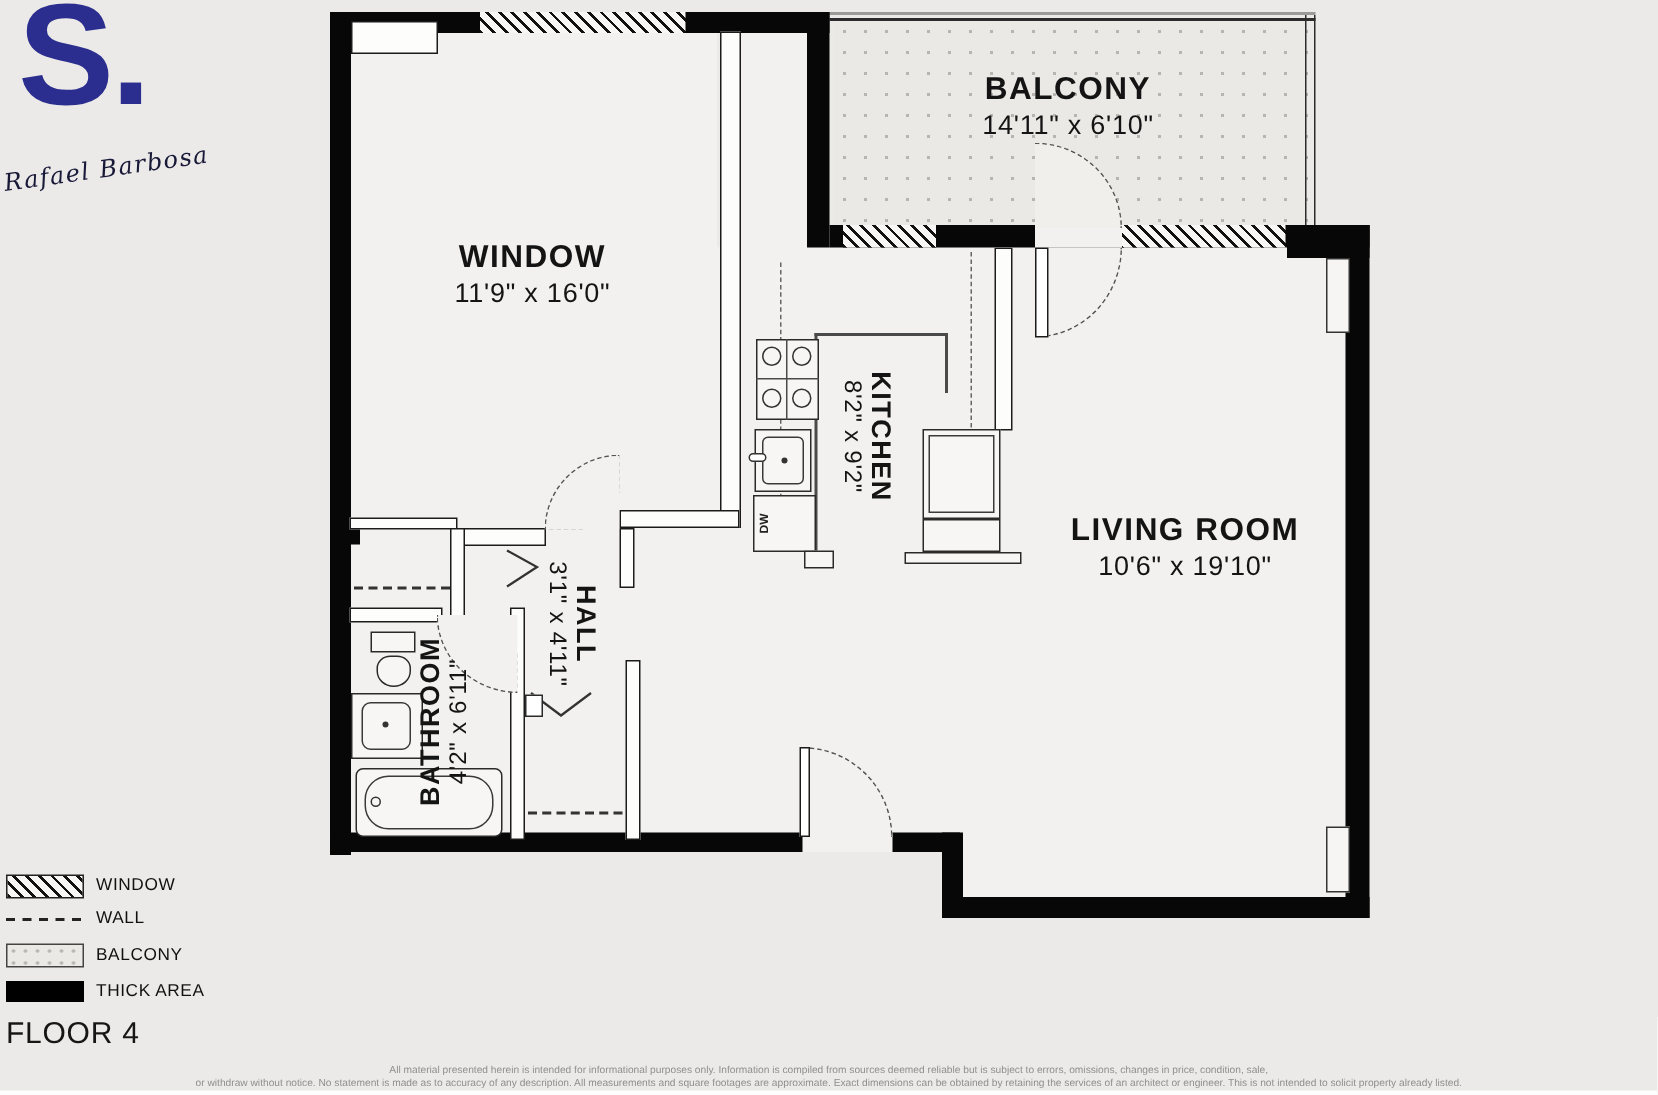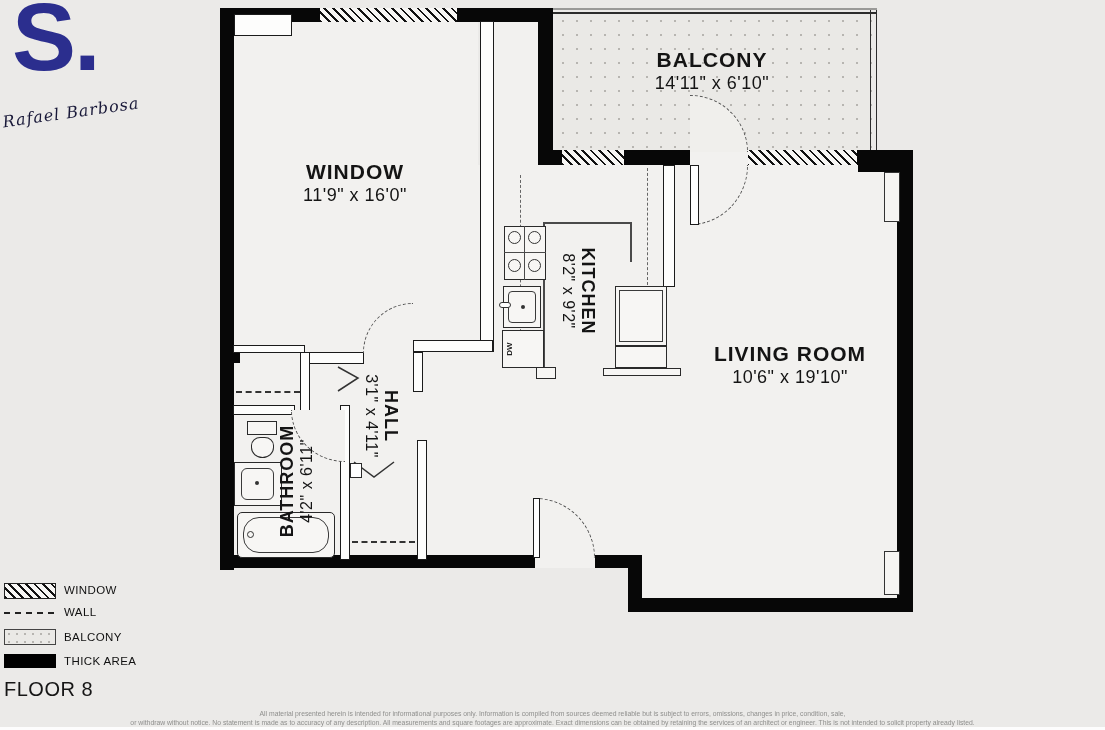--- a/index.html
+++ b/index.html
@@ -188,21 +188,21 @@
 
   <div class="dashline" style="left:4px;top:612px;width:50px;border-top:2px dashed #222;"></div>
   <div class="leg-label" style="left:64px;top:606px;">WALL</div>
 
   <div class="dots" style="left:4px;top:629px;width:52px;height:16px;border:1px solid #444;box-sizing:border-box;background-size:8px 8px;"></div>
   <div class="leg-label" style="left:64px;top:631px;">BALCONY</div>
 
   <div class="abs" style="left:4px;top:654px;width:52px;height:14px;background:#000;"></div>
   <div class="leg-label" style="left:64px;top:655px;">THICK AREA</div>
 
-  <div class="floor-label">FLOOR 8</div>
+  <div class="floor-label">FLOOR 4</div>
 
 
   <div class="disclaimer">
     <div>All material presented herein is intended for informational purposes only. Information is compiled from sources deemed reliable but is subject to errors, omissions, changes in price, condition, sale,</div>
     <div>or withdraw without notice. No statement is made as to accuracy of any description. All measurements and square footages are approximate. Exact dimensions can be obtained by retaining the services of an architect or engineer. This is not intended to solicit property already listed.</div>
   </div>
   <div class="abs" style="left:0;top:727px;width:1105px;height:3px;background:#fdfdfd;"></div>
 
 </div>
 

